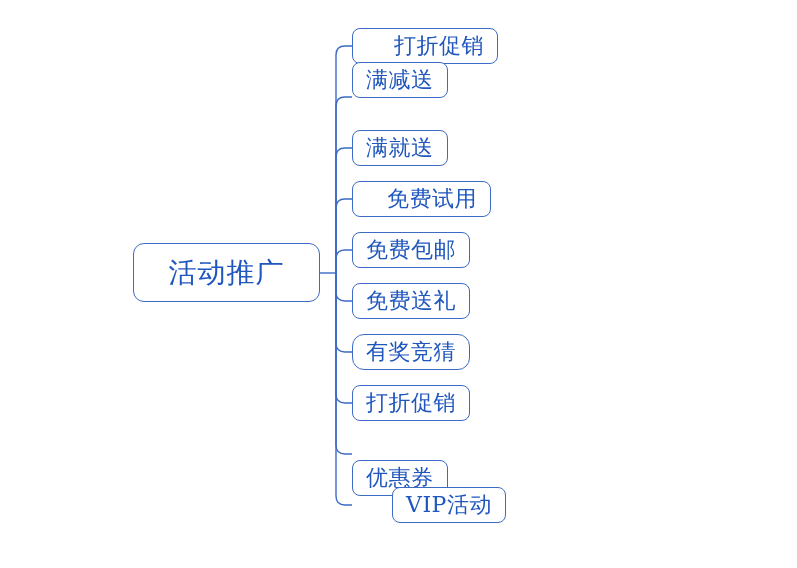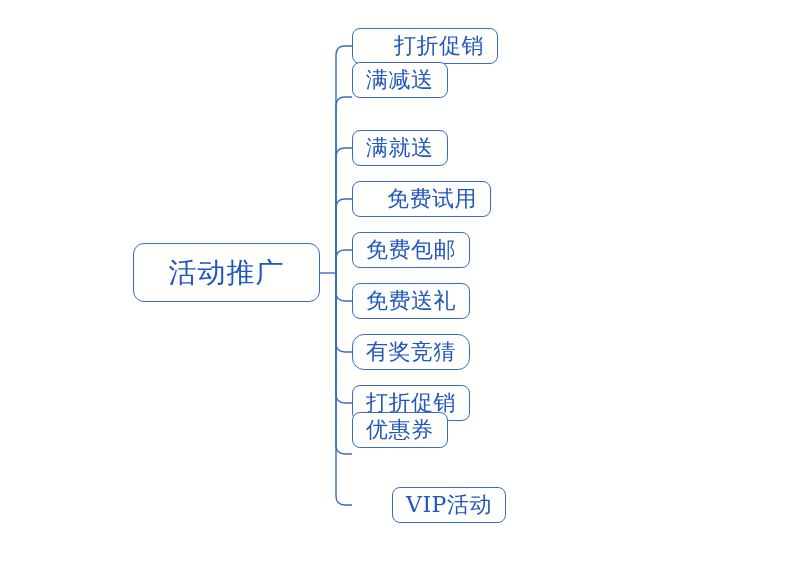--- a/index.html
+++ b/index.html
@@ -82,16 +82,16 @@
 
   <div id="children">
       <div class="child-node" style="top: 28px; padding-left: 41px;">打折促销</div>
       <div class="child-node" style="top: 62px;">满减送</div>
       <div class="child-node" style="top: 130px;">满就送</div>
       <div class="child-node" style="top: 181px; padding-left: 34px;">免费试用</div>
       <div class="child-node" style="top: 232px;">免费包邮</div>
       <div class="child-node" style="top: 283px;">免费送礼</div>
       <div class="child-node" style="top: 334px; border-radius: 12px;">有奖竞猜</div>
       <div class="child-node" style="top: 385px;">打折促销</div>
-      <div class="child-node" style="top: 412px;">优惠券</div>
+      <div class="child-node" style="top: 460px;">优惠券</div>
       <div class="child-node" style="top: 487px; margin-left: 40px;">VIP活动</div>
     </div>
 </div>
 
 </body></html>

